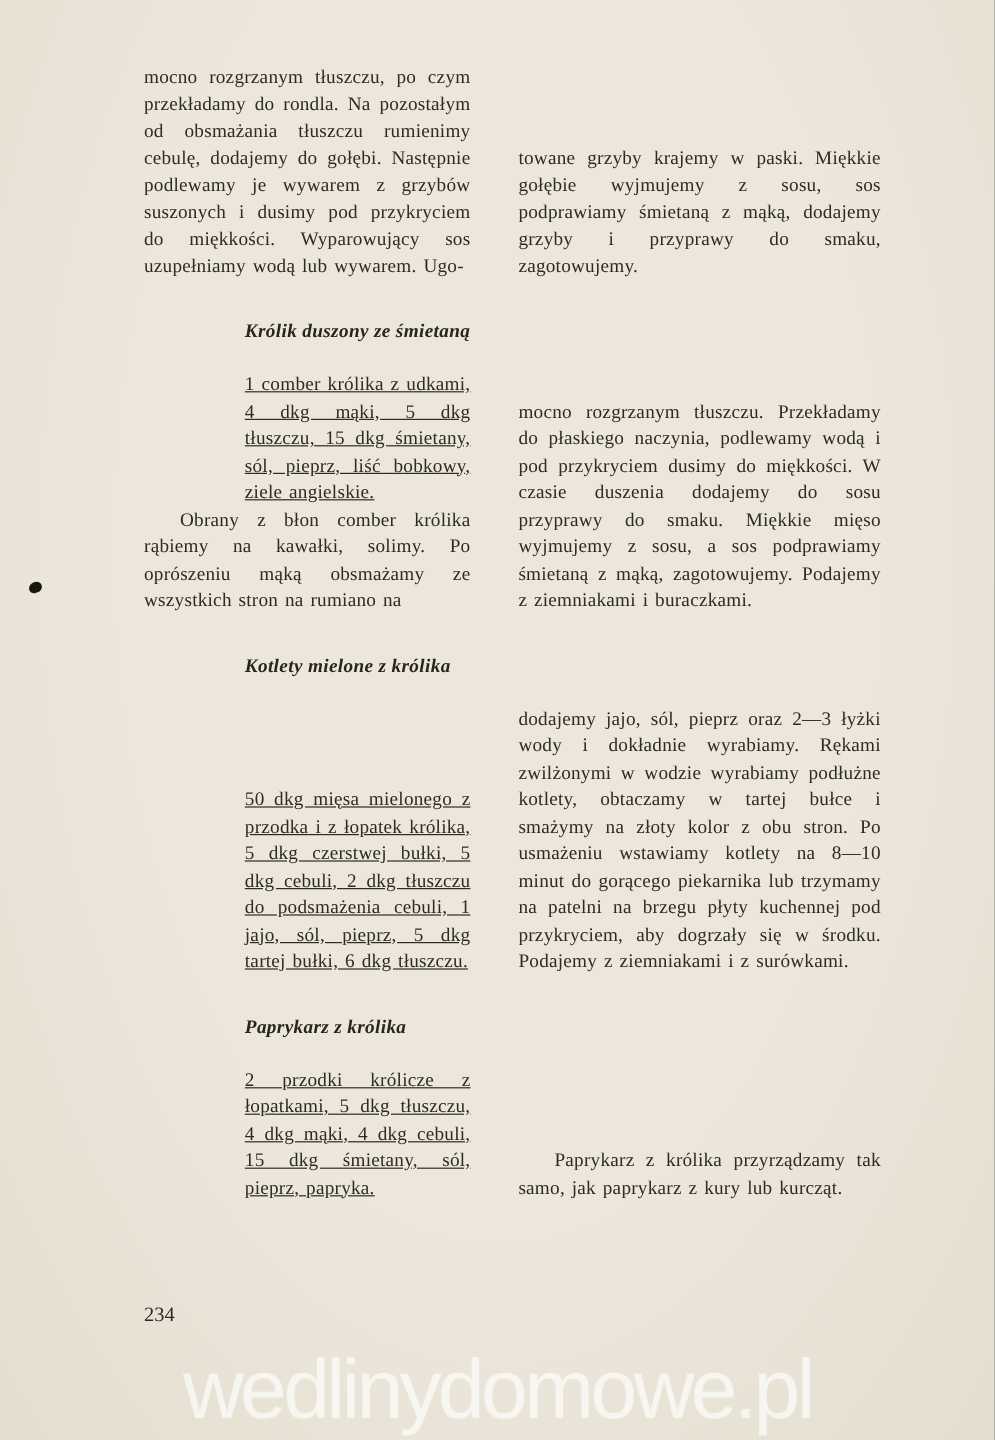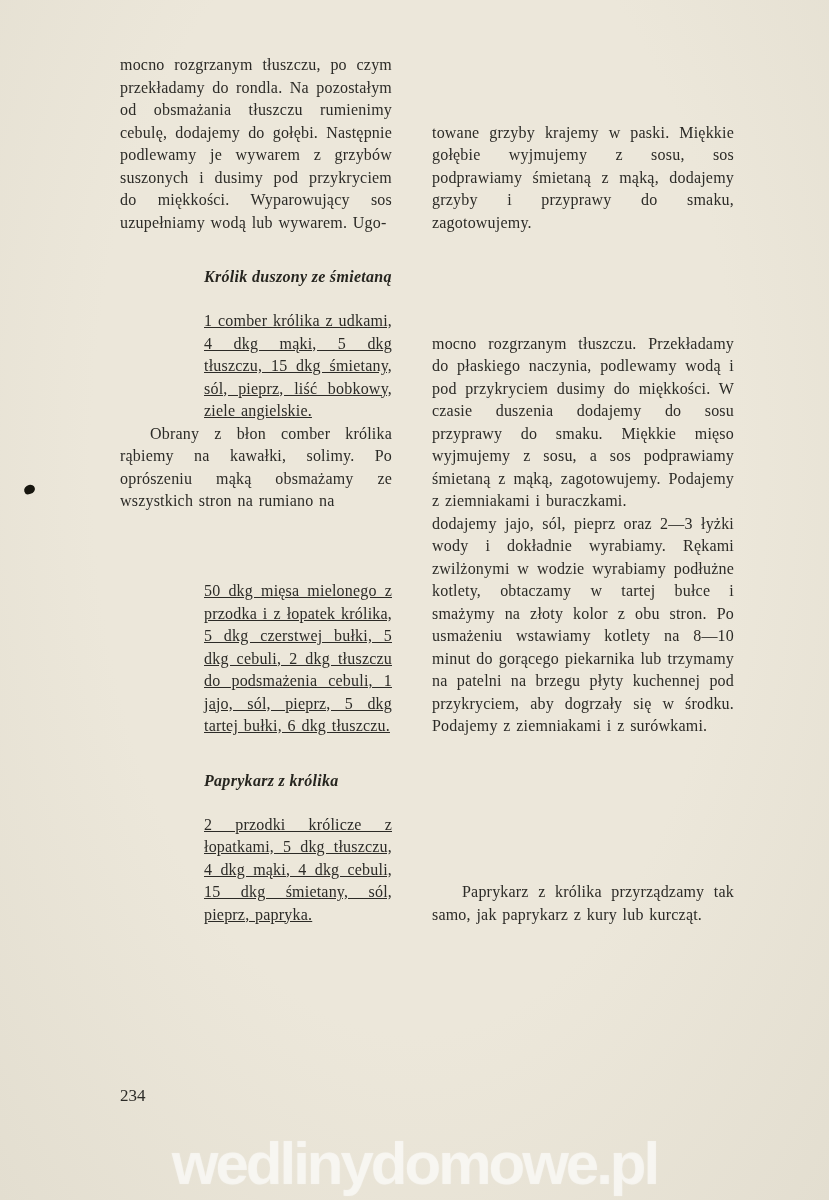--- a/index.html
+++ b/index.html
@@ -54,22 +54,22 @@
     color: #2c2b27;
     margin-top: 20px;
   }
   .watermark {
     position: absolute;
     left: 0;
     right: 0;
     bottom: 2px;
     text-align: center;
     font-family: "Liberation Sans", "DejaVu Sans", sans-serif;
-    font-weight: bold;
-    font-size: 60px;
+    font-weight: normal;
+    font-size: 70px;
     letter-spacing: -3px;
     color: rgba(255, 255, 255, 0.55);
     white-space: nowrap;
     text-shadow: 0 0 2px rgba(255,255,255,0.25);
     pointer-events: none;
   }
   .ink-speck {
     position: absolute;
     left: 24px;
     top: 485px;
@@ -107,20 +107,21 @@
           <p class="ingredients">1 comber królika z udkami, 4 dkg mąki, 5 dkg tłuszczu, 15 dkg śmietany, sól, pieprz, liść bobkowy, ziele angielskie.</p>
           <p class="method ind">Obrany z błon comber królika rąbiemy na kawałki, solimy. Po oprószeniu mąką obsmażamy ze wszystkich stron na rumiano na</p>
         </div>
         <div class="col-r">
           <p>mocno rozgrzanym tłuszczu. Przekładamy do płaskiego naczynia, podlewamy wodą i pod przykryciem dusimy do miękkości. W czasie duszenia dodajemy do sosu przyprawy do smaku. Miękkie mięso wyjmujemy z sosu, a sos podprawiamy śmietaną z mąką, zagotowujemy. Podajemy z ziemniakami i buraczkami.</p>
         </div>
       </div>
     </section>
 
     <section>
+      <h3 class="heading">Kotlety mielone z królika</h3>
       <div class="cols">
         <div class="col-l">
           <p class="ingredients">50 dkg mięsa mielonego z przodka i z łopatek królika, 5 dkg czerstwej bułki, 5 dkg cebuli, 2 dkg tłuszczu do podsmażenia cebuli, 1 jajo, sól, pieprz, 5 dkg tartej bułki, 6 dkg tłuszczu.</p>
         </div>
         <div class="col-r">
           <p>dodajemy jajo, sól, pieprz oraz 2—3 łyżki wody i dokładnie wyrabiamy. Rękami zwilżonymi w wodzie wyrabiamy podłużne kotlety, obtaczamy w tartej bułce i smażymy na złoty kolor z obu stron. Po usmażeniu wstawiamy kotlety na 8—10 minut do gorącego piekarnika lub trzymamy na patelni na brzegu płyty kuchennej pod przykryciem, aby dogrzały się w środku. Podajemy z ziemniakami i z surówkami.</p>
         </div>
       </div>
     </section>
 

